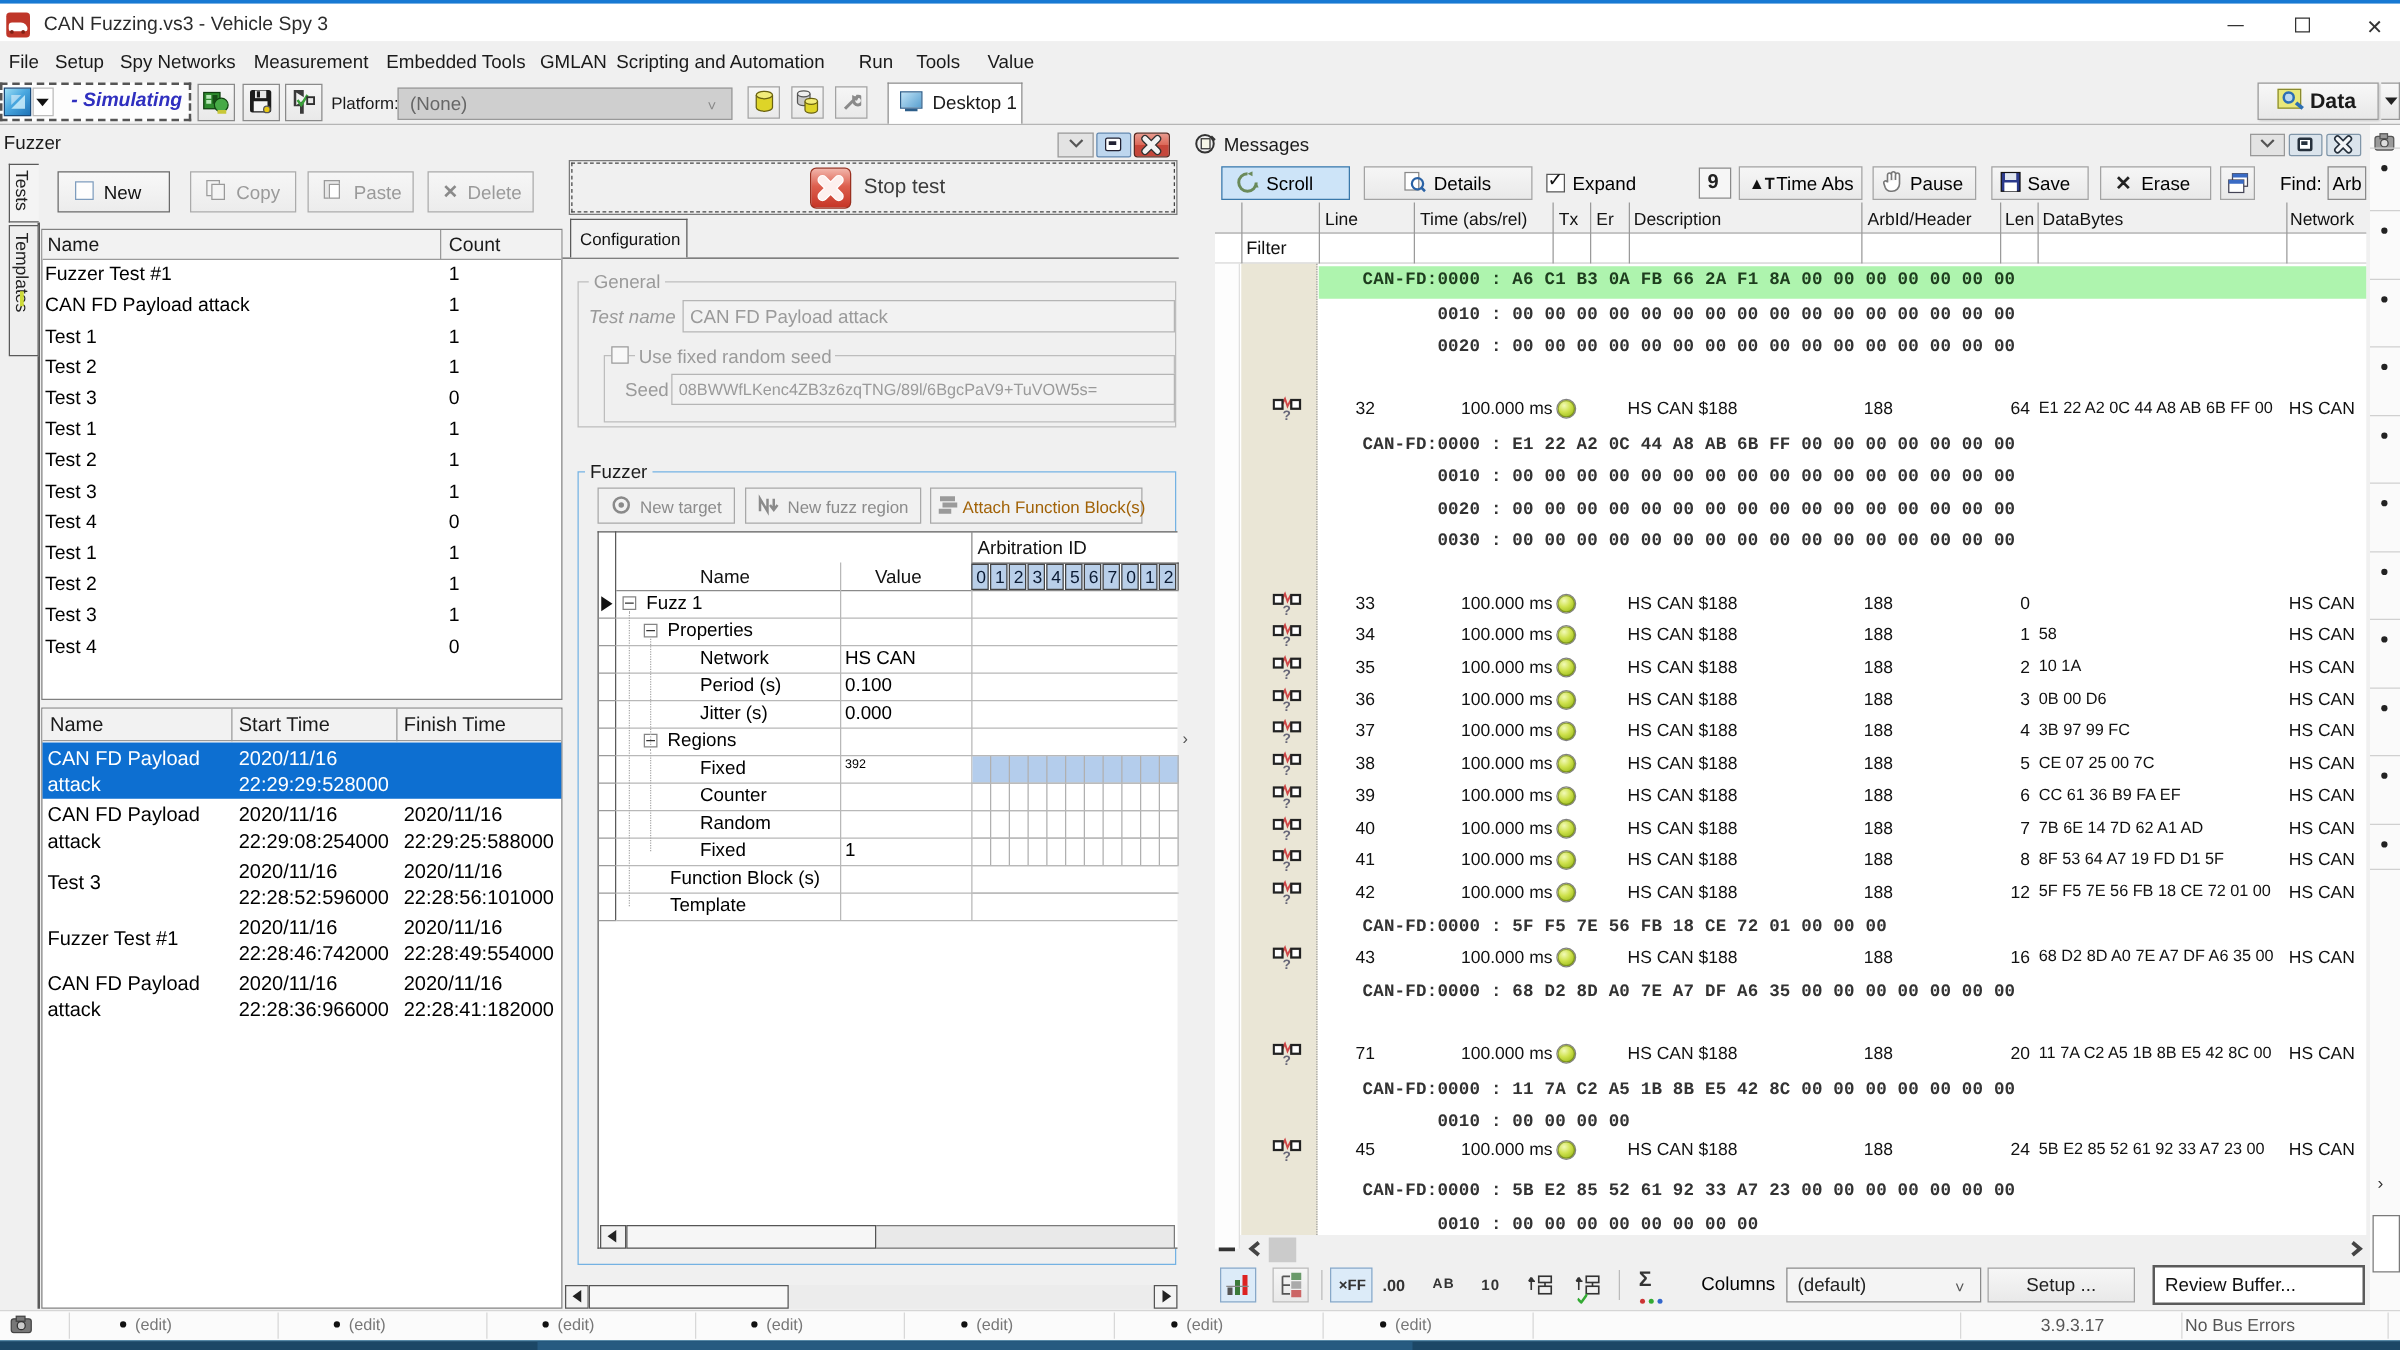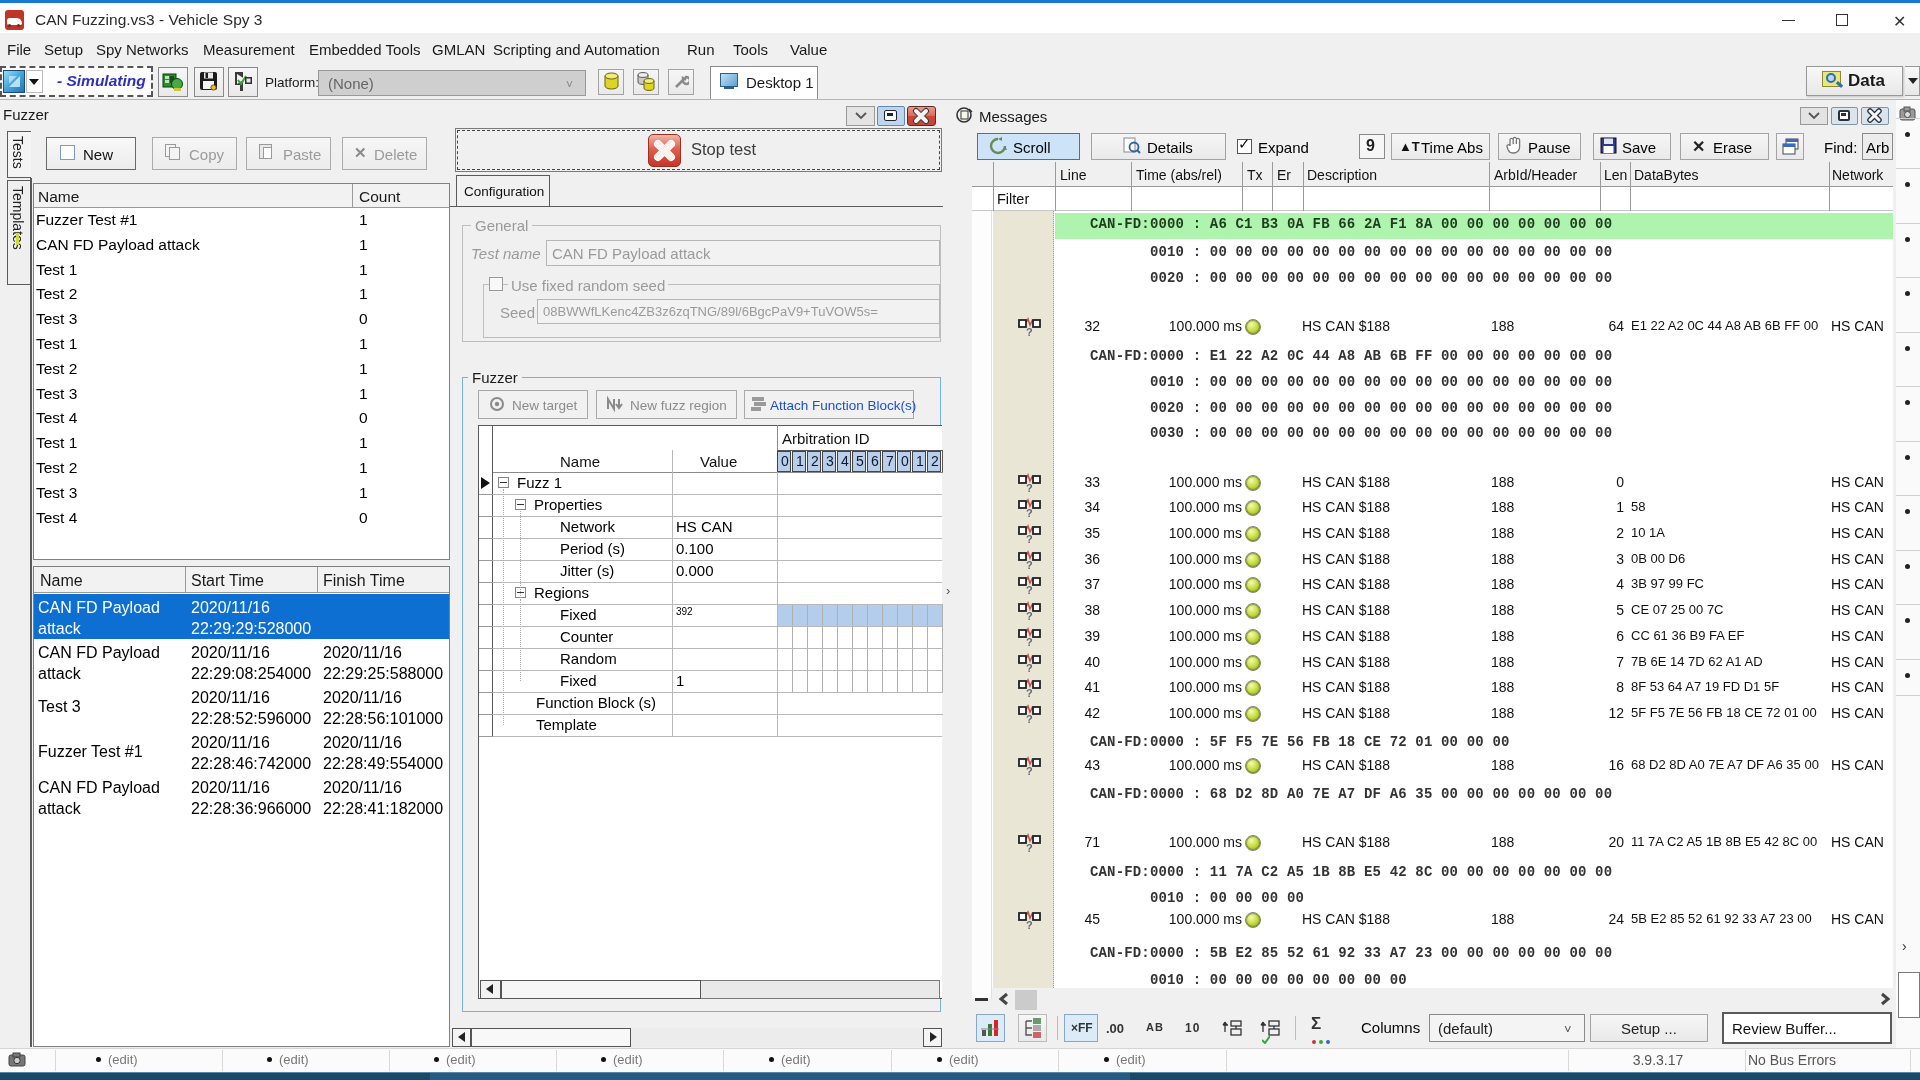--- a/index.html
+++ b/index.html
@@ -219,21 +219,21 @@
       <path d="M2 14 L2 4 L8 14 L8 4" stroke="#8a8a8a" stroke-width="2" fill="none"></path>
       <path d="M13 4 v8 m-3 -3 l3 4 3 -4" stroke="#8a8a8a" stroke-width="2" fill="none"></path>
     </svg></div>
 <div class="abs" style="left:630px;top:398px;font-size:13.5px;color:#8b8b8b;">New fuzz region</div>
 <div class="abs" style="left:744px;top:390px;width:170px;height:29px;border:1px solid #a8a8a8;background:#f1f1f1;"></div>
 <div class="abs" style="left:750px;top:396px;width:16px;height:16px;"><svg width="16" height="16">
       <rect x="2" y="1" width="12" height="4" fill="#9a9a9a"></rect>
       <rect x="4" y="6" width="12" height="4" fill="#9a9a9a"></rect>
       <rect x="1" y="11" width="10" height="4" fill="#9a9a9a"></rect>
     </svg></div>
-<div class="abs" style="left:770px;top:398px;font-size:13.5px;color:#1d4ed8;">Attach Function Block(s)</div>
+<div class="abs" style="left:770px;top:398px;font-size:13.5px;color:#a16207;">Attach Function Block(s)</div>
 
 <div class="abs" style="left:478px;top:425px;width:464px;height:574px;background:#fff;border:1px solid #5a5a5a;border-right:none;"></div>
 <div class="abs" style="left:492px;top:425px;width:1px;height:311px;background:#5a5a5a;"></div>
 <div class="abs" style="left:782px;top:430px;font-size:15px;color:#111;">Arbitration ID</div>
 <div class="abs" style="left:777px;top:451px;width:14px;height:21px;background:#b9cfe9;border:1px solid #444;"></div>
 <div class="abs" style="left:781px;top:453px;font-size:14px;color:#0a1a33;">0</div>
 <div class="abs" style="left:792px;top:451px;width:14px;height:21px;background:#b9cfe9;border:1px solid #444;"></div>
 <div class="abs" style="left:796px;top:453px;font-size:14px;color:#0a1a33;">1</div>
 <div class="abs" style="left:807px;top:451px;width:14px;height:21px;background:#b9cfe9;border:1px solid #444;"></div>
 <div class="abs" style="left:811px;top:453px;font-size:14px;color:#0a1a33;">2</div>

